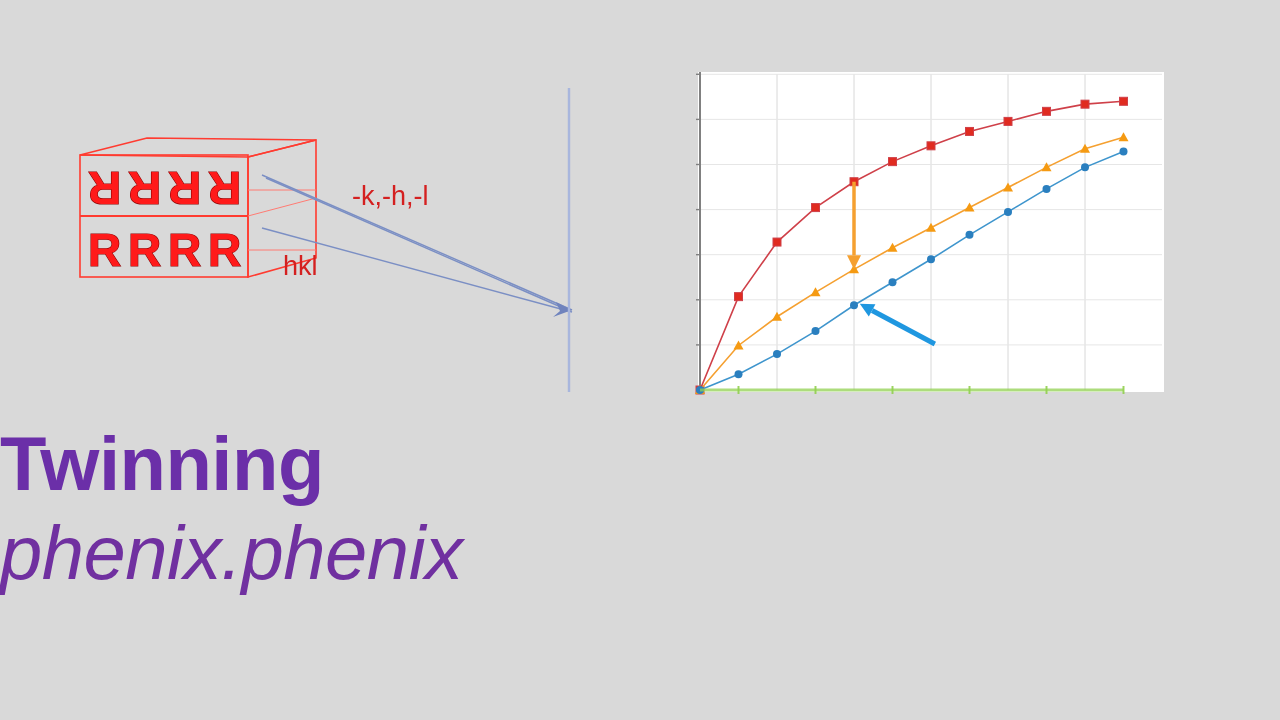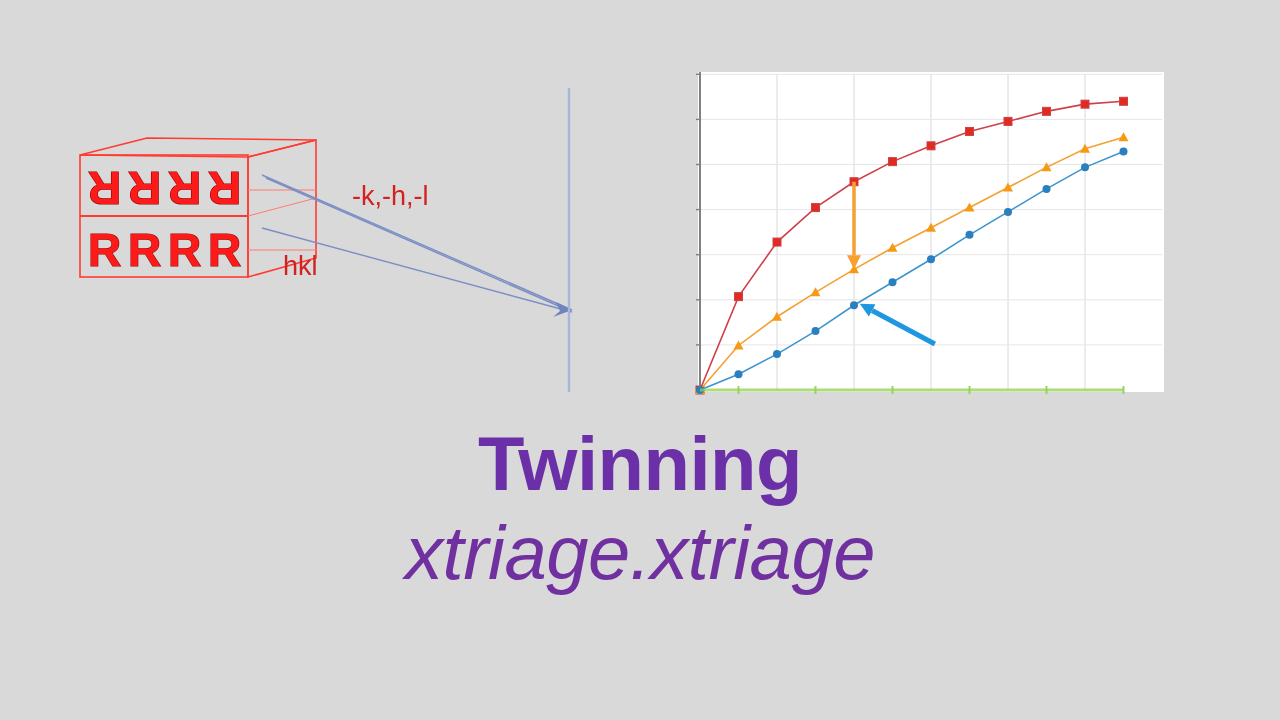--- a/index.html
+++ b/index.html
@@ -36,21 +36,21 @@
     font-family:"Liberation Sans", sans-serif;
     font-size:27px;
     fill:#d42020;
   }
 
   
   #chart{position:absolute;left:690px;top:64px;width:480px;height:336px;}
   #chart svg{position:absolute;left:0;top:0;}
 
   
-  #titles{position:absolute;left:0;top:425px;width:1280px;text-align:center;}
+  #titles{position:absolute;left:0;top:425px;width:1280px;}
   #title-main{
     font-family:"Liberation Sans", sans-serif;
     font-weight:bold;
     font-size:76px;
     color:#6b2fa8;
     line-height:1.02;
     letter-spacing:-0.5px;
   }
   #title-sub{
     font-family:"Liberation Sans", sans-serif;
@@ -195,16 +195,16 @@
           <line x1="164" y1="117.72727272727275" x2="164" y2="191.34545454545454" stroke="#f5a030" stroke-width="3.5" stroke-linecap="butt"></line>
           <polygon points="164,205.34545454545454 157,191.34545454545454 171,191.34545454545454" fill="#f5a030"></polygon>
           <line x1="244.85" y1="280.0363636363636" x2="182.11575845712005" y2="246.42920902301321" stroke="#1f97e0" stroke-width="5" stroke-linecap="butt"></line>
           <polygon points="169.77500000000003,239.8181818181818 185.42127205953577,240.25882979445322 178.81024485470434,252.5995882515732" fill="#1f97e0"></polygon>
         </g>
     </svg>
   </div>
 
   <div id="titles">
     <div id="title-main">Twinning</div>
-    <div id="title-sub">xtriage.xtriage</div>
+    <div id="title-sub">phenix.phenix</div>
   </div>
 
 </div>
 
 </body></html>

